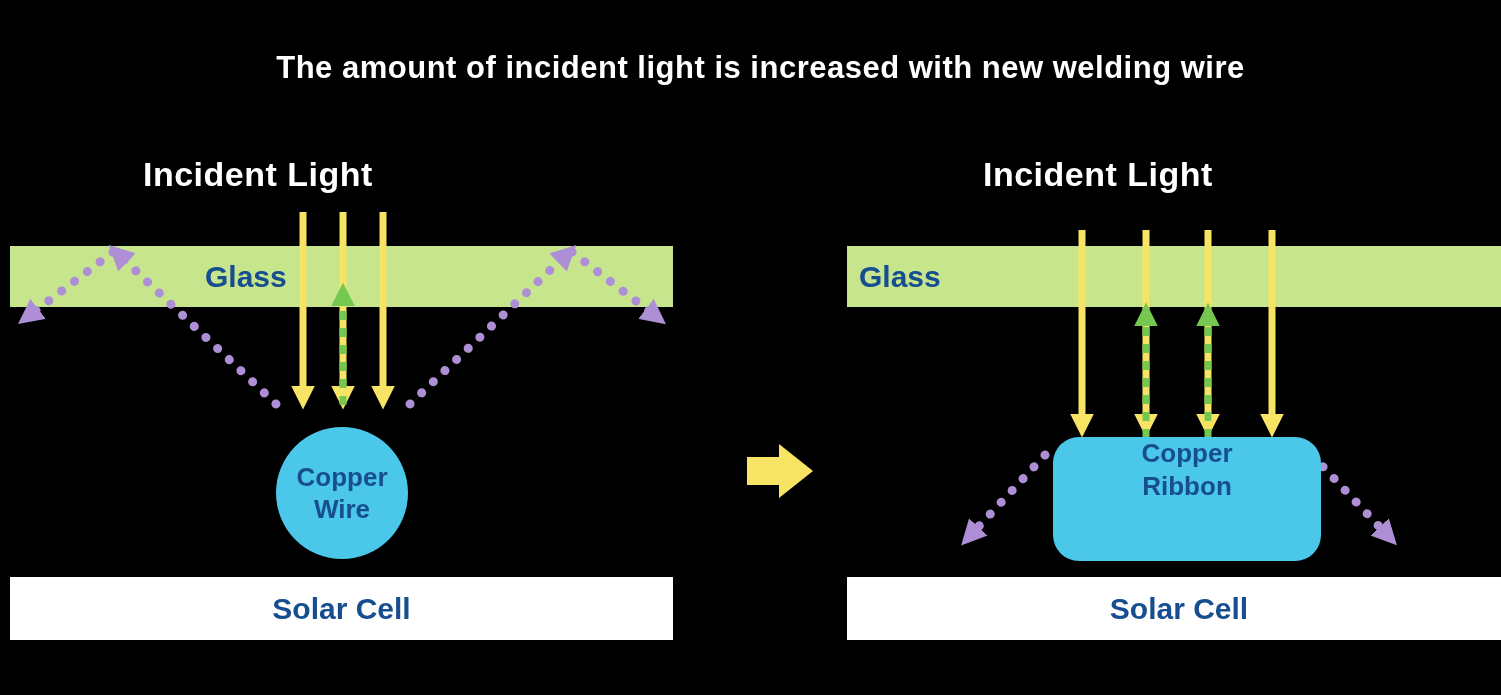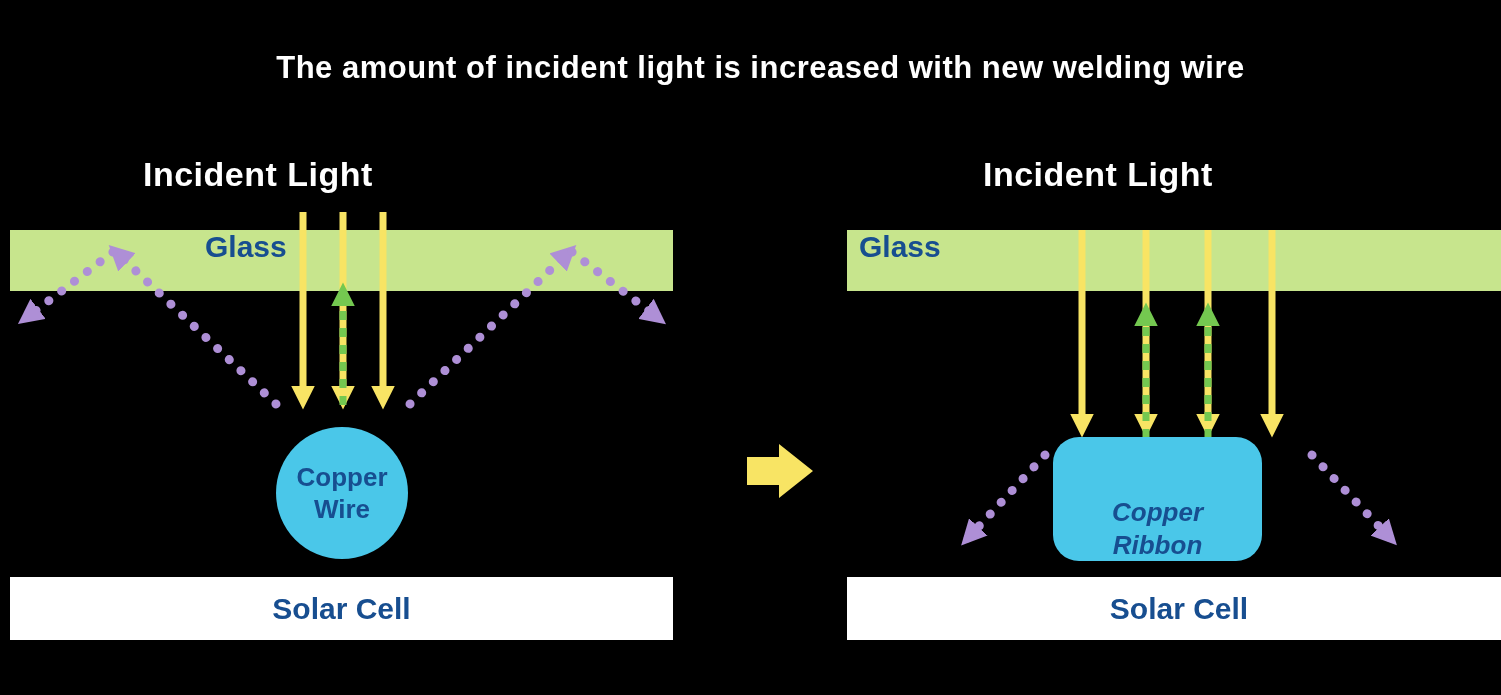--- a/index.html
+++ b/index.html
@@ -18,23 +18,23 @@
     font-size:31px;font-weight:700;letter-spacing:0.5px;
   }
   .incident{
     position:absolute;top:155px;width:400px;text-align:left;
     color:var(--text-white,#ffffff);
     font-size:34px;font-weight:700;letter-spacing:0.5px;
   }
   .incident.left{left:133px;}
   .incident.right{left:973px;}
   .glass{
-    position:absolute;top:230px;height:61px;
+    position:absolute;top:246px;height:61px;
     background:var(--glass-green,#c7e58d);
-    display:flex;
+    display:flex;align-items:center;
   }
   .glass.left{left:0;width:663px;padding-left:0;}
   .glass.right{left:837px;width:664px;}
   .glass-label{
     color:var(--text-blue,#174e90);
     font-size:30px;font-weight:700;
   }
   .glass.left .glass-label{margin-left:195px;}
   .glass.right .glass-label{margin-left:12px;}
   .solar{
@@ -49,26 +49,25 @@
     font-size:30px;font-weight:700;
   }
   .copper-wire{
     position:absolute;left:266px;top:427px;width:132px;height:132px;
     background:var(--copper-cyan,#4ac7e9);
     border-radius:50%;
     display:flex;align-items:center;justify-content:center;
     z-index:3;
   }
   .copper-ribbon{
-    position:absolute;left:1043px;top:437px;width:209px;height:124px;
+    position:absolute;left:1043px;top:437px;width:268px;height:124px;
     background:var(--copper-cyan,#4ac7e9);
     border-radius:26px;
-    display:flex;align-items:flex-end;justify-content:center;
+    display:flex;align-items:flex-start;justify-content:center;
     z-index:3;
-    font-style:italic;
   }
   .copper-label{
     color:var(--text-blue,#174e90);
     font-size:26px;font-weight:700;text-align:center;line-height:1.25;
     width:130px;
   }
   .overlay{
     position:absolute;left:0;top:0;width:1501px;height:695px;
     z-index:2;pointer-events:none;
   }

